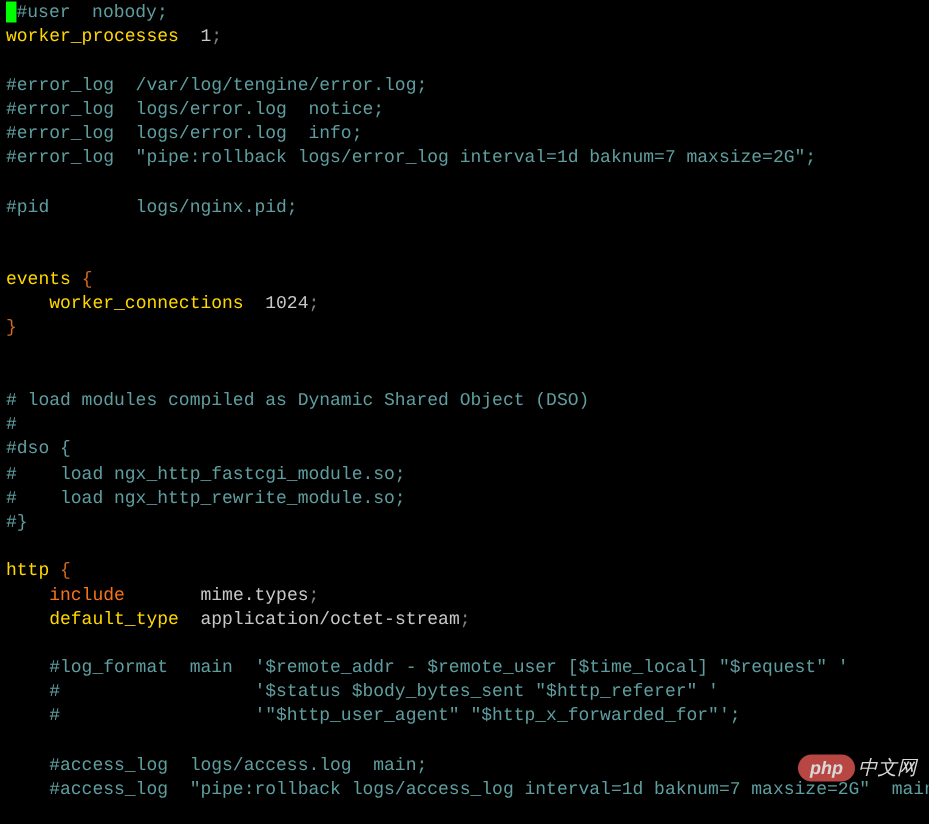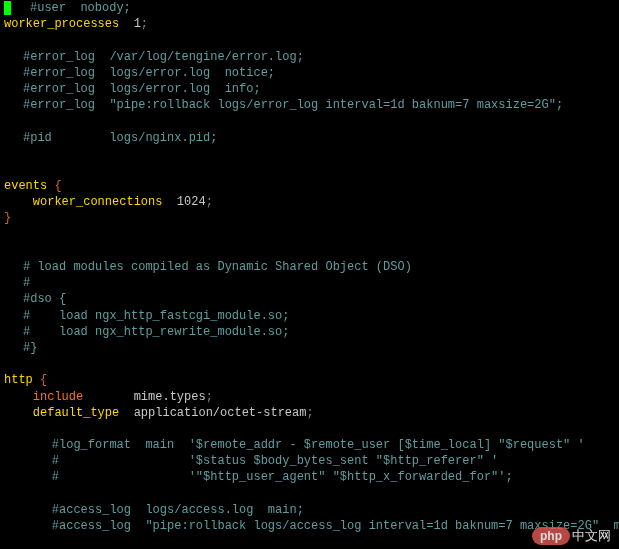--- a/index.html
+++ b/index.html
@@ -19,33 +19,34 @@
       padding: 0 4px;
       white-space: pre;
     }
     .cursor {
       display: inline-block;
       background-color: #00ff00;
       width: 7px;
       height: 14px;
       vertical-align: text-bottom;
     }
-    .comment { color: #5f9ea0; padding-left: 19px; }
+    .comment { color: #5f9ea0; }
     .keyword { color: #ffd700; margin-top: 35px; }
     .value { color: #c8c8c8; }
     .statement { color: #f97316; }
     .brace { color: #d2691e; }
     .watermark {
       position: absolute;
-      bottom: 4px;
+      bottom: 28px;
       right: 8px;
       font-family: Arial, 'Microsoft YaHei', sans-serif;
       font-size: 13px;
       color: #ffffff;
       opacity: 0.85;
+      font-style: italic;
     }
     .badge {
       background-color: #d9534f;
       border-radius: 12px;
       padding: 2px 8px;
       font-weight: bold;
       font-size: 12px;
       margin-right: 2px;
     }
   </style>

